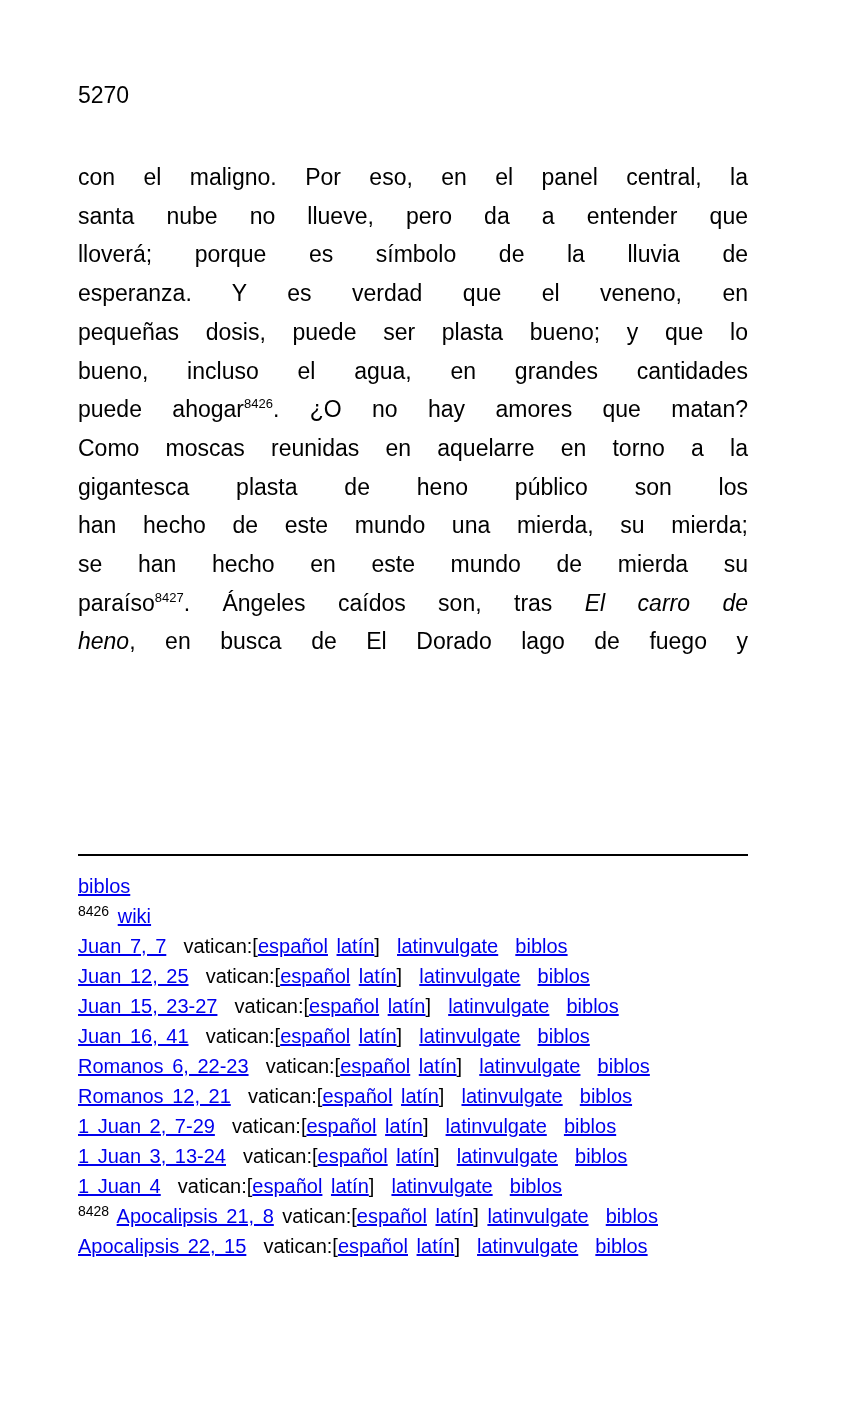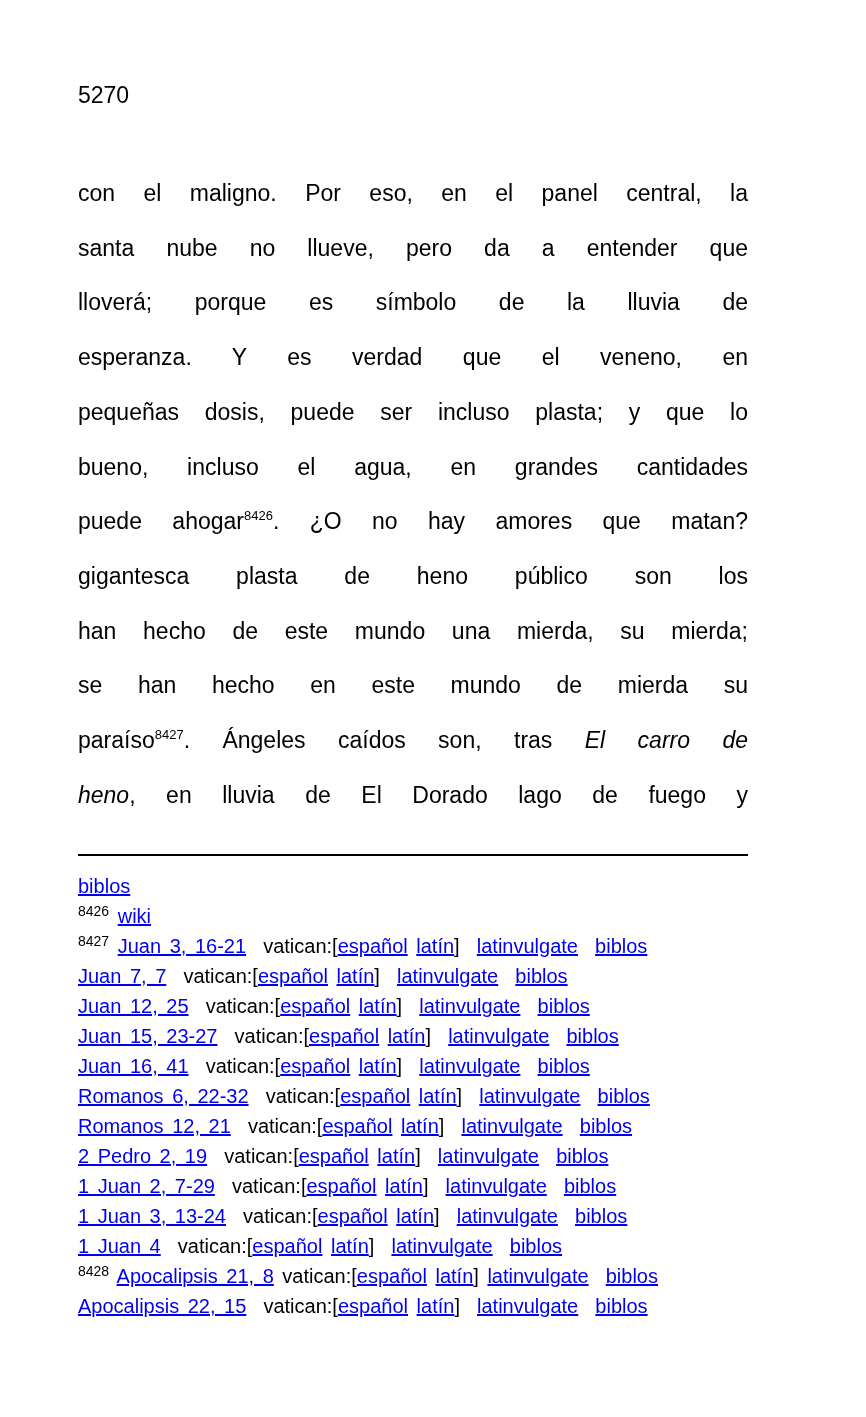--- a/index.html
+++ b/index.html
@@ -26,21 +26,20 @@
   .body-text {
     position: absolute;
     left: 78px;
     top: 158px;
     width: 670px;
     font-size: 23px;
     line-height: 38.7px;
   }
   .bline {
     text-align: left;
-    margin-top: 16px;
   }
   .bline.just {
     text-align: justify;
     text-align-last: justify;
   }
   .bline sup {
     font-size: 13px;
     line-height: 0;
     vertical-align: baseline;
     position: relative;
@@ -85,40 +84,39 @@
 </head>
 <body>
 
 <div class="page">
   <div class="page-number">5270</div>
   <div class="body-text" id="paragraph">
       <div class="bline just"><span>con el maligno. Por eso, en el panel central, la</span></div>
       <div class="bline just"><span>santa nube no llueve, pero da a entender que</span></div>
       <div class="bline just"><span>lloverá; porque es símbolo de la lluvia de</span></div>
       <div class="bline just"><span>esperanza. Y es verdad que el veneno, en</span></div>
-      <div class="bline just"><span>pequeñas dosis, puede ser incluso plasta; y que lo</span></div>
+      <div class="bline just"><span>pequeñas dosis, puede ser plasta bueno; y que lo</span></div>
       <div class="bline just"><span>bueno, incluso el agua, en grandes cantidades</span></div>
       <div class="bline just"><span>puede ahogar</span><sup>8426</sup><span>. ¿O no hay amores que matan?</span></div>
+      <div class="bline just"><span>Como moscas reunidas en aquelarre en torno a la</span></div>
       <div class="bline just"><span>gigantesca plasta de heno público son los</span></div>
       <div class="bline just"><span>han hecho de este mundo una mierda, su mierda;</span></div>
       <div class="bline just"><span>se han hecho en este mundo de mierda su</span></div>
       <div class="bline just"><span>paraíso</span><sup>8427</sup><span>. Ángeles caídos son, tras </span><span class="it">El carro de</span></div>
-      <div class="bline just"><span class="it">heno</span><span>, en lluvia de El Dorado lago de fuego y</span></div>
+      <div class="bline just"><span class="it">heno</span><span>, en busca de El Dorado lago de fuego y</span></div>
     </div>
   <div class="separator"></div>
   <div class="footnotes" id="footnotes">
       <div class="fline"><a class="flink" href="#">biblos</a></div>
       <div class="fline"><sup>8426</sup><span> </span><a class="flink" href="#">wiki</a></div>
-      <div class="fline"><sup>8427</sup><span> </span><a class="flink" href="#">Juan 3, 16-21</a><span>  vatican:[</span><a class="flink" href="#">español</a><span> </span><a class="flink" href="#">latín</a><span>]  </span><a class="flink" href="#">latinvulgate</a><span>  </span><a class="flink" href="#">biblos</a></div>
       <div class="fline"><a class="flink" href="#">Juan 7, 7</a><span>  vatican:[</span><a class="flink" href="#">español</a><span> </span><a class="flink" href="#">latín</a><span>]  </span><a class="flink" href="#">latinvulgate</a><span>  </span><a class="flink" href="#">biblos</a></div>
       <div class="fline"><a class="flink" href="#">Juan 12, 25</a><span>  vatican:[</span><a class="flink" href="#">español</a><span> </span><a class="flink" href="#">latín</a><span>]  </span><a class="flink" href="#">latinvulgate</a><span>  </span><a class="flink" href="#">biblos</a></div>
       <div class="fline"><a class="flink" href="#">Juan 15, 23-27</a><span>  vatican:[</span><a class="flink" href="#">español</a><span> </span><a class="flink" href="#">latín</a><span>]  </span><a class="flink" href="#">latinvulgate</a><span>  </span><a class="flink" href="#">biblos</a></div>
       <div class="fline"><a class="flink" href="#">Juan 16, 41</a><span>  vatican:[</span><a class="flink" href="#">español</a><span> </span><a class="flink" href="#">latín</a><span>]  </span><a class="flink" href="#">latinvulgate</a><span>  </span><a class="flink" href="#">biblos</a></div>
-      <div class="fline"><a class="flink" href="#">Romanos 6, 22-32</a><span>  vatican:[</span><a class="flink" href="#">español</a><span> </span><a class="flink" href="#">latín</a><span>]  </span><a class="flink" href="#">latinvulgate</a><span>  </span><a class="flink" href="#">biblos</a></div>
+      <div class="fline"><a class="flink" href="#">Romanos 6, 22-23</a><span>  vatican:[</span><a class="flink" href="#">español</a><span> </span><a class="flink" href="#">latín</a><span>]  </span><a class="flink" href="#">latinvulgate</a><span>  </span><a class="flink" href="#">biblos</a></div>
       <div class="fline"><a class="flink" href="#">Romanos 12, 21</a><span>  vatican:[</span><a class="flink" href="#">español</a><span> </span><a class="flink" href="#">latín</a><span>]  </span><a class="flink" href="#">latinvulgate</a><span>  </span><a class="flink" href="#">biblos</a></div>
-      <div class="fline"><a class="flink" href="#">2 Pedro 2, 19</a><span>  vatican:[</span><a class="flink" href="#">español</a><span> </span><a class="flink" href="#">latín</a><span>]  </span><a class="flink" href="#">latinvulgate</a><span>  </span><a class="flink" href="#">biblos</a></div>
       <div class="fline"><a class="flink" href="#">1 Juan 2, 7-29</a><span>  vatican:[</span><a class="flink" href="#">español</a><span> </span><a class="flink" href="#">latín</a><span>]  </span><a class="flink" href="#">latinvulgate</a><span>  </span><a class="flink" href="#">biblos</a></div>
       <div class="fline"><a class="flink" href="#">1 Juan 3, 13-24</a><span>  vatican:[</span><a class="flink" href="#">español</a><span> </span><a class="flink" href="#">latín</a><span>]  </span><a class="flink" href="#">latinvulgate</a><span>  </span><a class="flink" href="#">biblos</a></div>
       <div class="fline"><a class="flink" href="#">1 Juan 4</a><span>  vatican:[</span><a class="flink" href="#">español</a><span> </span><a class="flink" href="#">latín</a><span>]  </span><a class="flink" href="#">latinvulgate</a><span>  </span><a class="flink" href="#">biblos</a></div>
       <div class="fline"><sup>8428</sup><span> </span><a class="flink" href="#">Apocalipsis 21, 8</a><span> vatican:[</span><a class="flink" href="#">español</a><span> </span><a class="flink" href="#">latín</a><span>] </span><a class="flink" href="#">latinvulgate</a><span>  </span><a class="flink" href="#">biblos</a></div>
       <div class="fline"><a class="flink" href="#">Apocalipsis 22, 15</a><span>  vatican:[</span><a class="flink" href="#">español</a><span> </span><a class="flink" href="#">latín</a><span>]  </span><a class="flink" href="#">latinvulgate</a><span>  </span><a class="flink" href="#">biblos</a></div>
     </div>
 </div>
 
 </body></html>

